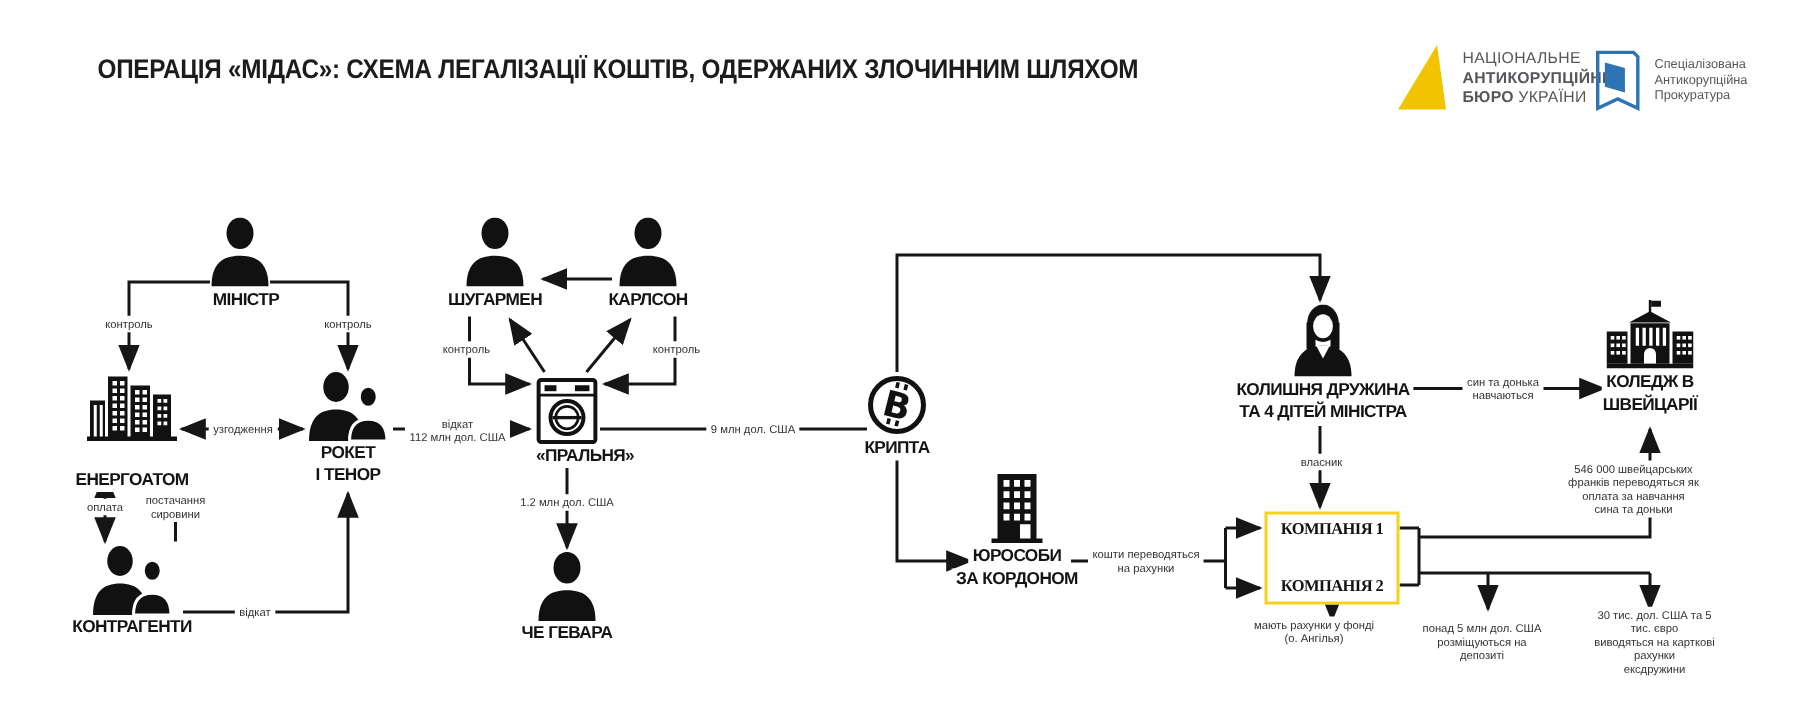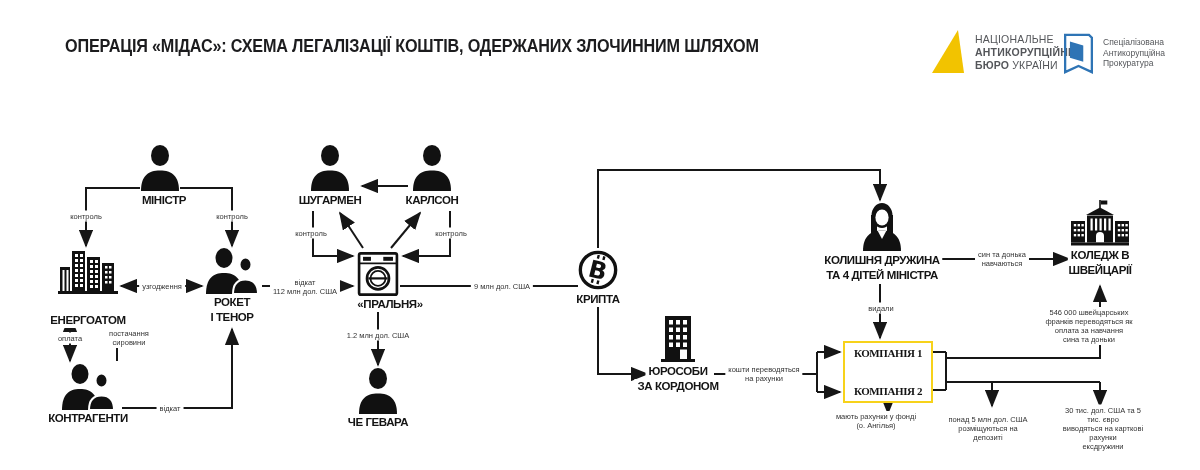--- a/index.html
+++ b/index.html
@@ -92,32 +92,32 @@
         <polyline points="946,358 1100,358 1100,286" fill="none" stroke="#161616" stroke-width="2" marker-end="url(#arr)"></polyline>
         <polyline points="946,382 1100,382" fill="none" stroke="#161616" stroke-width="2"></polyline>
         <polyline points="992,382 992,406" fill="none" stroke="#161616" stroke-width="2" marker-end="url(#arr)"></polyline>
         <polyline points="1100,382 1100,406" fill="none" stroke="#161616" stroke-width="2" marker-end="url(#arr)"></polyline>
         <polyline points="888,404 888,413" fill="none" stroke="#161616" stroke-width="2" marker-end="url(#arr)"></polyline>
       </svg>
       <div class="edge-label" style="left: 86px; top: 216px;">контроль</div>
       <div class="edge-label" style="left: 232px; top: 216px;">контроль</div>
       <div class="edge-label" style="left: 162px; top: 286px;">узгодження</div>
       <div class="edge-label" style="left: 70px; top: 338px;">оплата</div>
-      <div class="edge-label" style="left: 117px; top: 338px; margin-left: 12px;">постачання
+      <div class="edge-label" style="left: 117px; top: 338px;">постачання
 сировини</div>
       <div class="edge-label" style="left: 170px; top: 408px;">відкат</div>
       <div class="edge-label" style="left: 305px; top: 287px;">відкат
 112 млн дол. США</div>
       <div class="edge-label" style="left: 311px; top: 233px;">контроль</div>
       <div class="edge-label" style="left: 451px; top: 233px;">контроль</div>
       <div class="edge-label" style="left: 502px; top: 286px;">9 млн дол. США</div>
       <div class="edge-label" style="left: 378px; top: 335px;">1.2 млн дол. США</div>
       <div class="edge-label" style="left: 1002px; top: 259px;">син та донька
 навчаються</div>
-      <div class="edge-label" style="left: 881px; top: 308px;">видали</div>
+      <div class="edge-label" style="left: 881px; top: 308px;">власник</div>
       <div class="edge-label" style="left: 764px; top: 374px; text-align: center;">кошти переводяться
 на рахунки</div>
       <div class="edge-label" style="left: 876px; top: 421px;">мають рахунки у фонді
 (о. Ангілья)</div>
       <div class="edge-label" style="left: 1089px; top: 326px;">546 000 швейцарських
 франків переводяться як
 оплата за навчання
 сина та доньки</div>
       <div class="edge-label" style="left: 988px; top: 428px;">понад 5 млн дол. США
 розміщуються на

